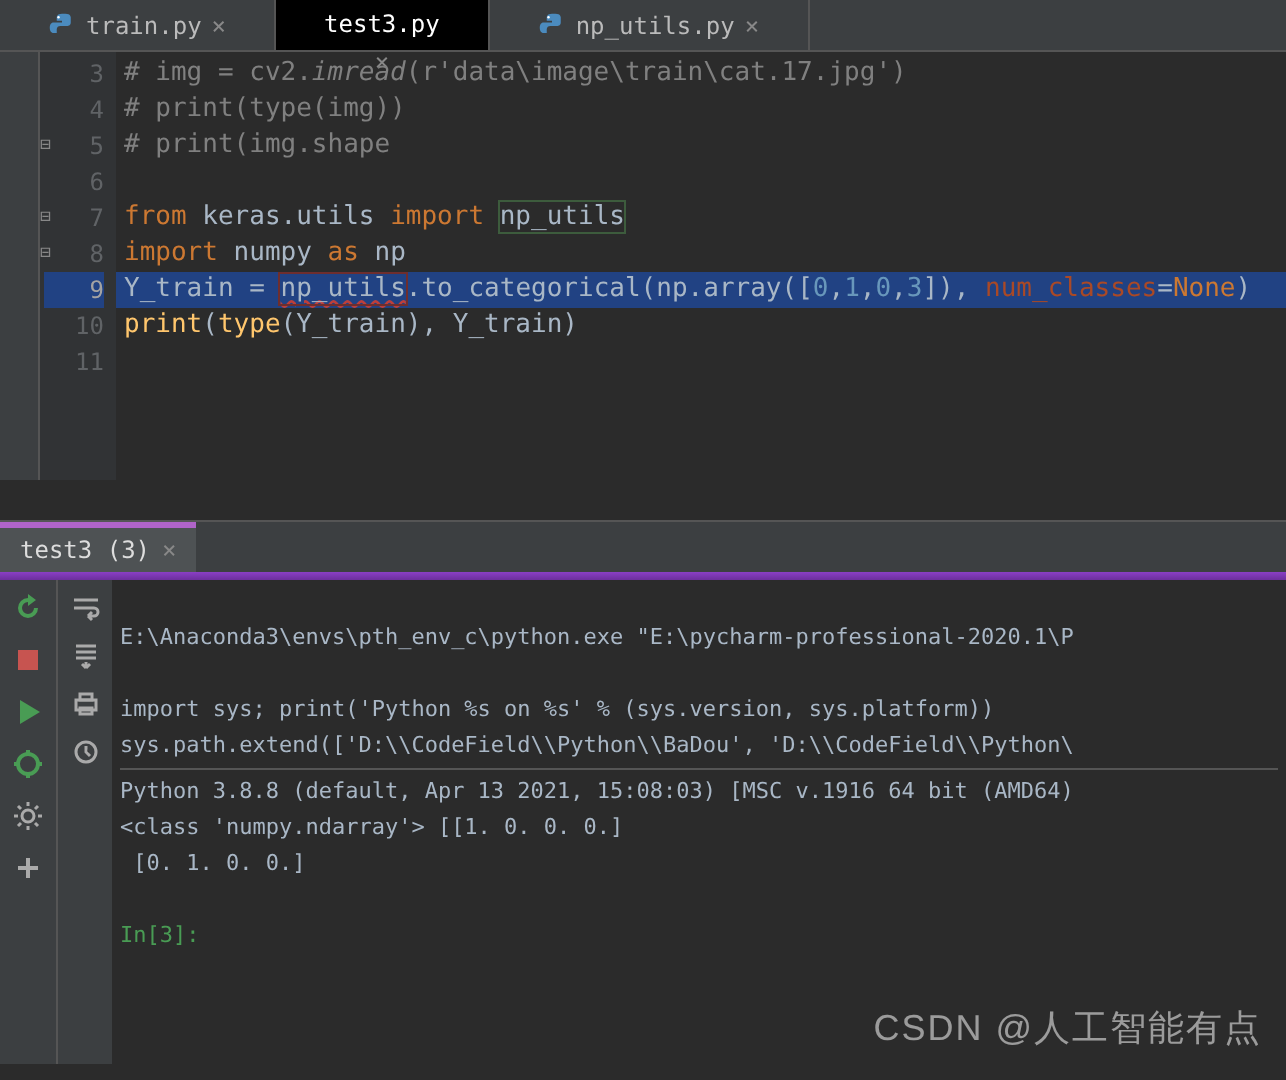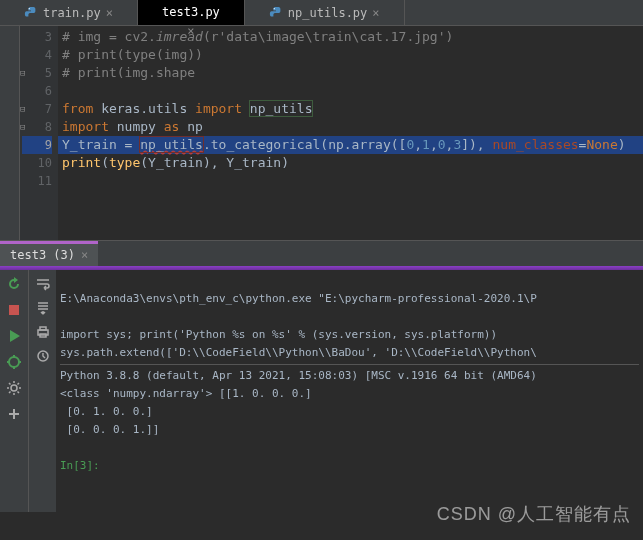--- a/index.html
+++ b/index.html
@@ -18,21 +18,21 @@
 .line { height:18px; line-height:18px; white-space:pre; padding-left:4px; }
 .line.hl { background:#214283; }
 .c-comment { color:#808080; }
 .c-key { color:#cc7832; }
 .c-num { color:#6897bb; }
 .c-fn { color:#ffc66d; }
 .c-id { color:#a9b7c6; }
 .c-param { color:#aa4926; }
 .box-g { outline:1px solid #3d5c3d; }
 .box-r { outline:1px solid #6e2e2e; text-decoration:underline wavy #bc3f3c; }
-.termtabbar { height:26px; background:#3c3f41; display:flex; align-items:flex-end; border-top:1px solid #555; }
+.termtabbar { height:26px; background:#3c3f41; display:flex; align-items:flex-end; border-top:1px solid #555;margin-top:20px; }
 .termtab { background:#4e5254; padding:4px 10px; color:#ddd; font-size:12px; display:flex; gap:6px; border-top:3px solid #b064c9; }
 .divider { height:4px; background:linear-gradient(#8a3fc5,#6c2f9c); }
 .panel { display:flex; height:242px; background:#2b2b2b; }
 .toolcol { width:28px; background:#3c3f41; display:flex; flex-direction:column; align-items:center; padding-top:6px; gap:10px; }
 .toolcol2 { width:28px; background:#3c3f41; display:flex; flex-direction:column; align-items:center; padding-top:6px; gap:8px; border-left:1px solid #555; }
 .ticon { width:16px; height:16px; }
 .console { flex:1; padding:20px 4px; overflow:hidden; font-size:11px; line-height:18px; }
 .console .cl { white-space:pre; }
 .prompt { color:#499c54; }
 .wm { position:absolute; bottom:14px; right:12px; color:rgba(230,230,230,0.6); font-size:18px; font-family:sans-serif; letter-spacing:1px; }
@@ -142,19 +142,18 @@
       </svg>
   </div>
   <div class="console">
     <div class="cl">E:\Anaconda3\envs\pth_env_c\python.exe "E:\pycharm-professional-2020.1\P</div>
     <div class="cl">&nbsp;</div>
     <div class="cl">import sys; print('Python %s on %s' % (sys.version, sys.platform))</div>
     <div class="cl">sys.path.extend(['D:\\CodeField\\Python\\BaDou', 'D:\\CodeField\\Python\</div>
     <div class="cl" style="border-top:1px solid #555;margin-top:2px;padding-top:2px;">Python 3.8.8 (default, Apr 13 2021, 15:08:03) [MSC v.1916 64 bit (AMD64)</div>
     <div class="cl">&lt;class 'numpy.ndarray'&gt; [[1. 0. 0. 0.]</div>
     <div class="cl"> [0. 1. 0. 0.]</div>
-    <div class="cl"> [0. 0. 0. 1.]]</div>
     <div class="cl">&nbsp;</div>
     <div class="cl"><span class="prompt">In[3]:</span></div>
   </div>
 </div>
 
 <div class="wm">CSDN @人工智能有点</div>
 
 </body></html>

